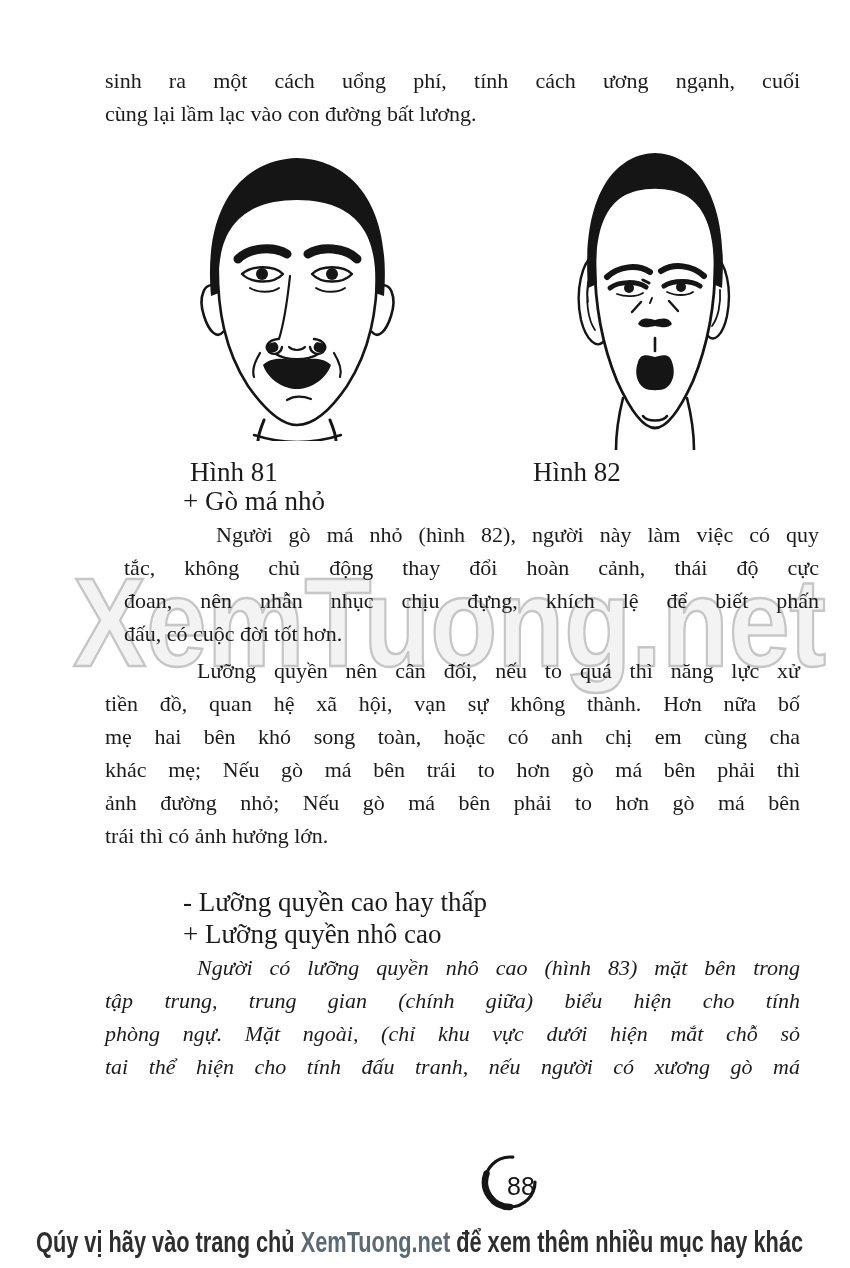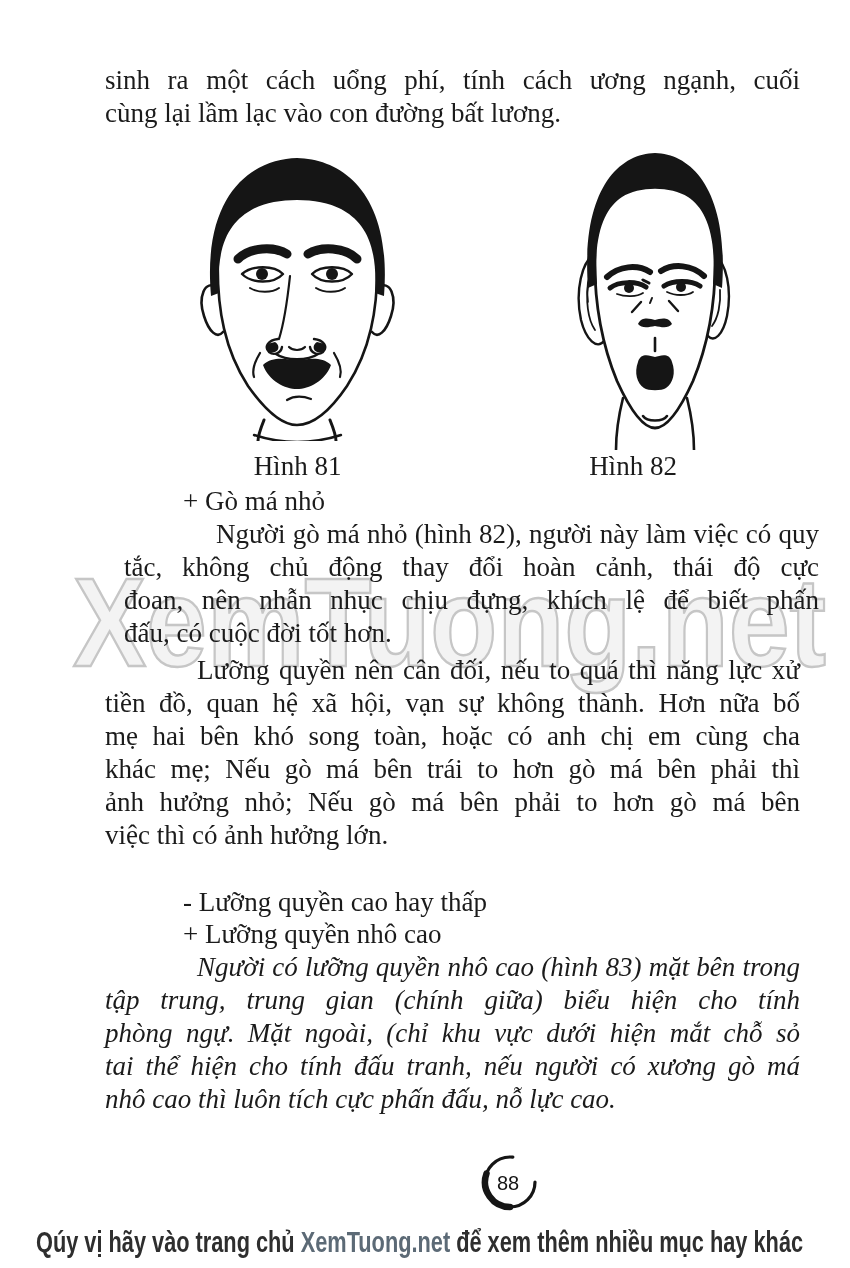--- a/index.html
+++ b/index.html
@@ -24,51 +24,51 @@
     -webkit-text-stroke:2.5px #c6c6c6;
     text-stroke:2.5px #c6c6c6;
     text-shadow:0 0 1px #cccccc;
     transform:scaleX(0.87);
     transform-origin:left top;
     z-index:1;
   }
   
   .para{position:absolute;left:105px;width:695px;z-index:2;}
   .para .line{
-    font-size:27px;line-height:33px;
+    font-size:22px;line-height:33px;
     text-align:justify;text-align-last:justify;
     white-space:normal;
   }
   .para .line.end{text-align-last:left;}
   .para .line.indent{text-indent:92px;}
   .heading{
     position:absolute;left:105px;width:695px;z-index:2;
     font-size:27px;line-height:33px;
     padding-left:78px;
   }
   .p1{top:64px;} .p2{top:518px;margin-left:19px;} .p3{top:654px;} .p4{top:951px;font-style:italic;}
   .h1{top:485px;} .h2{top:886px;} .h3{top:918px;}
   
   .fig{position:absolute;z-index:2;}
   .fig81{left:190px;top:146px;width:215px;height:295px;}
   .fig82{left:555px;top:140px;width:200px;height:310px;}
   .caption{
     position:absolute;z-index:2;
-    font-size:27px;line-height:33px;text-align:center;
+    font-size:27px;line-height:33px;text-align:left;margin-top:6px;
   }
   .cap81{left:190px;top:450px;width:215px;}
   .cap82{left:533px;top:450px;width:200px;}
   
   .medallion{position:absolute;left:480px;top:1150px;width:64px;height:64px;z-index:2;}
   .medallion svg{position:absolute;left:0;top:0;}
   .pagenum{
-    position:absolute;left:0;top:22px;width:56px;
+    position:absolute;left:13px;top:22px;width:56px;
     text-align:center;
     font-family:"Liberation Sans","DejaVu Sans",sans-serif;
-    font-size:20px;color:#151515;
+    font-size:25px;color:#151515;
   }
   
   .footer{
     position:absolute;left:36px;top:1222px;z-index:2;
     font-family:"Liberation Sans","DejaVu Sans",sans-serif;
     font-weight:bold;
     font-size:29px;line-height:40px;
     white-space:nowrap;
     color:#2e2e2e;
     transform:scaleX(0.75);
@@ -159,33 +159,32 @@
     <div class="line">tắc, không chủ động thay đổi hoàn cảnh, thái độ cực</div>
     <div class="line">đoan, nên nhẫn nhục chịu đựng, khích lệ để biết phấn</div>
     <div class="line end">đấu, có cuộc đời tốt hơn.</div>
   </div>
 
   <div class="para p3">
     <div class="line indent">Lưỡng quyền nên cân đối, nếu to quá thì năng lực xử</div>
     <div class="line">tiền đồ, quan hệ xã hội, vạn sự không thành. Hơn nữa bố</div>
     <div class="line">mẹ hai bên khó song toàn, hoặc có anh chị em cùng cha</div>
     <div class="line">khác mẹ; Nếu gò má bên trái to hơn gò má bên phải thì</div>
-    <div class="line">ảnh hưởng nhỏ; Nếu gò má bên phải to hơn gò má bên</div>
-    <div class="line end">việc thì có ảnh hưởng lớn.</div>
+    <div class="line">ảnh đường nhỏ; Nếu gò má bên phải to hơn gò má bên</div>
+    <div class="line end">trái thì có ảnh hưởng lớn.</div>
   </div>
 
   <div class="heading h2">- Lưỡng quyền cao hay thấp</div>
   <div class="heading h3">+ Lưỡng quyền nhô cao</div>
 
   <div class="para p4">
     <div class="line indent">Người có lưỡng quyền nhô cao (hình 83) mặt bên trong</div>
     <div class="line">tập trung, trung gian (chính giữa) biểu hiện cho tính</div>
     <div class="line">phòng ngự. Mặt ngoài, (chỉ khu vực dưới hiện mắt chỗ sỏ</div>
     <div class="line">tai thể hiện cho tính đấu tranh, nếu người có xương gò má</div>
-    <div class="line end">nhô cao thì luôn tích cực phấn đấu, nỗ lực cao.</div>
   </div>
 
   <div class="medallion">
     <svg width="64" height="64" viewBox="0 0 64 64" xmlns="http://www.w3.org/2000/svg">
       <circle cx="30" cy="32" r="25" fill="none" stroke="#151515" stroke-width="3.2" stroke-dasharray="120 37" stroke-linecap="round"></circle>
       <path d="M6.5,23.5 A25,25 0 0 0 30,57" fill="none" stroke="#151515" stroke-width="6.5" stroke-linecap="round"></path>
     </svg>
     <span class="pagenum">88</span>
   </div>
 

